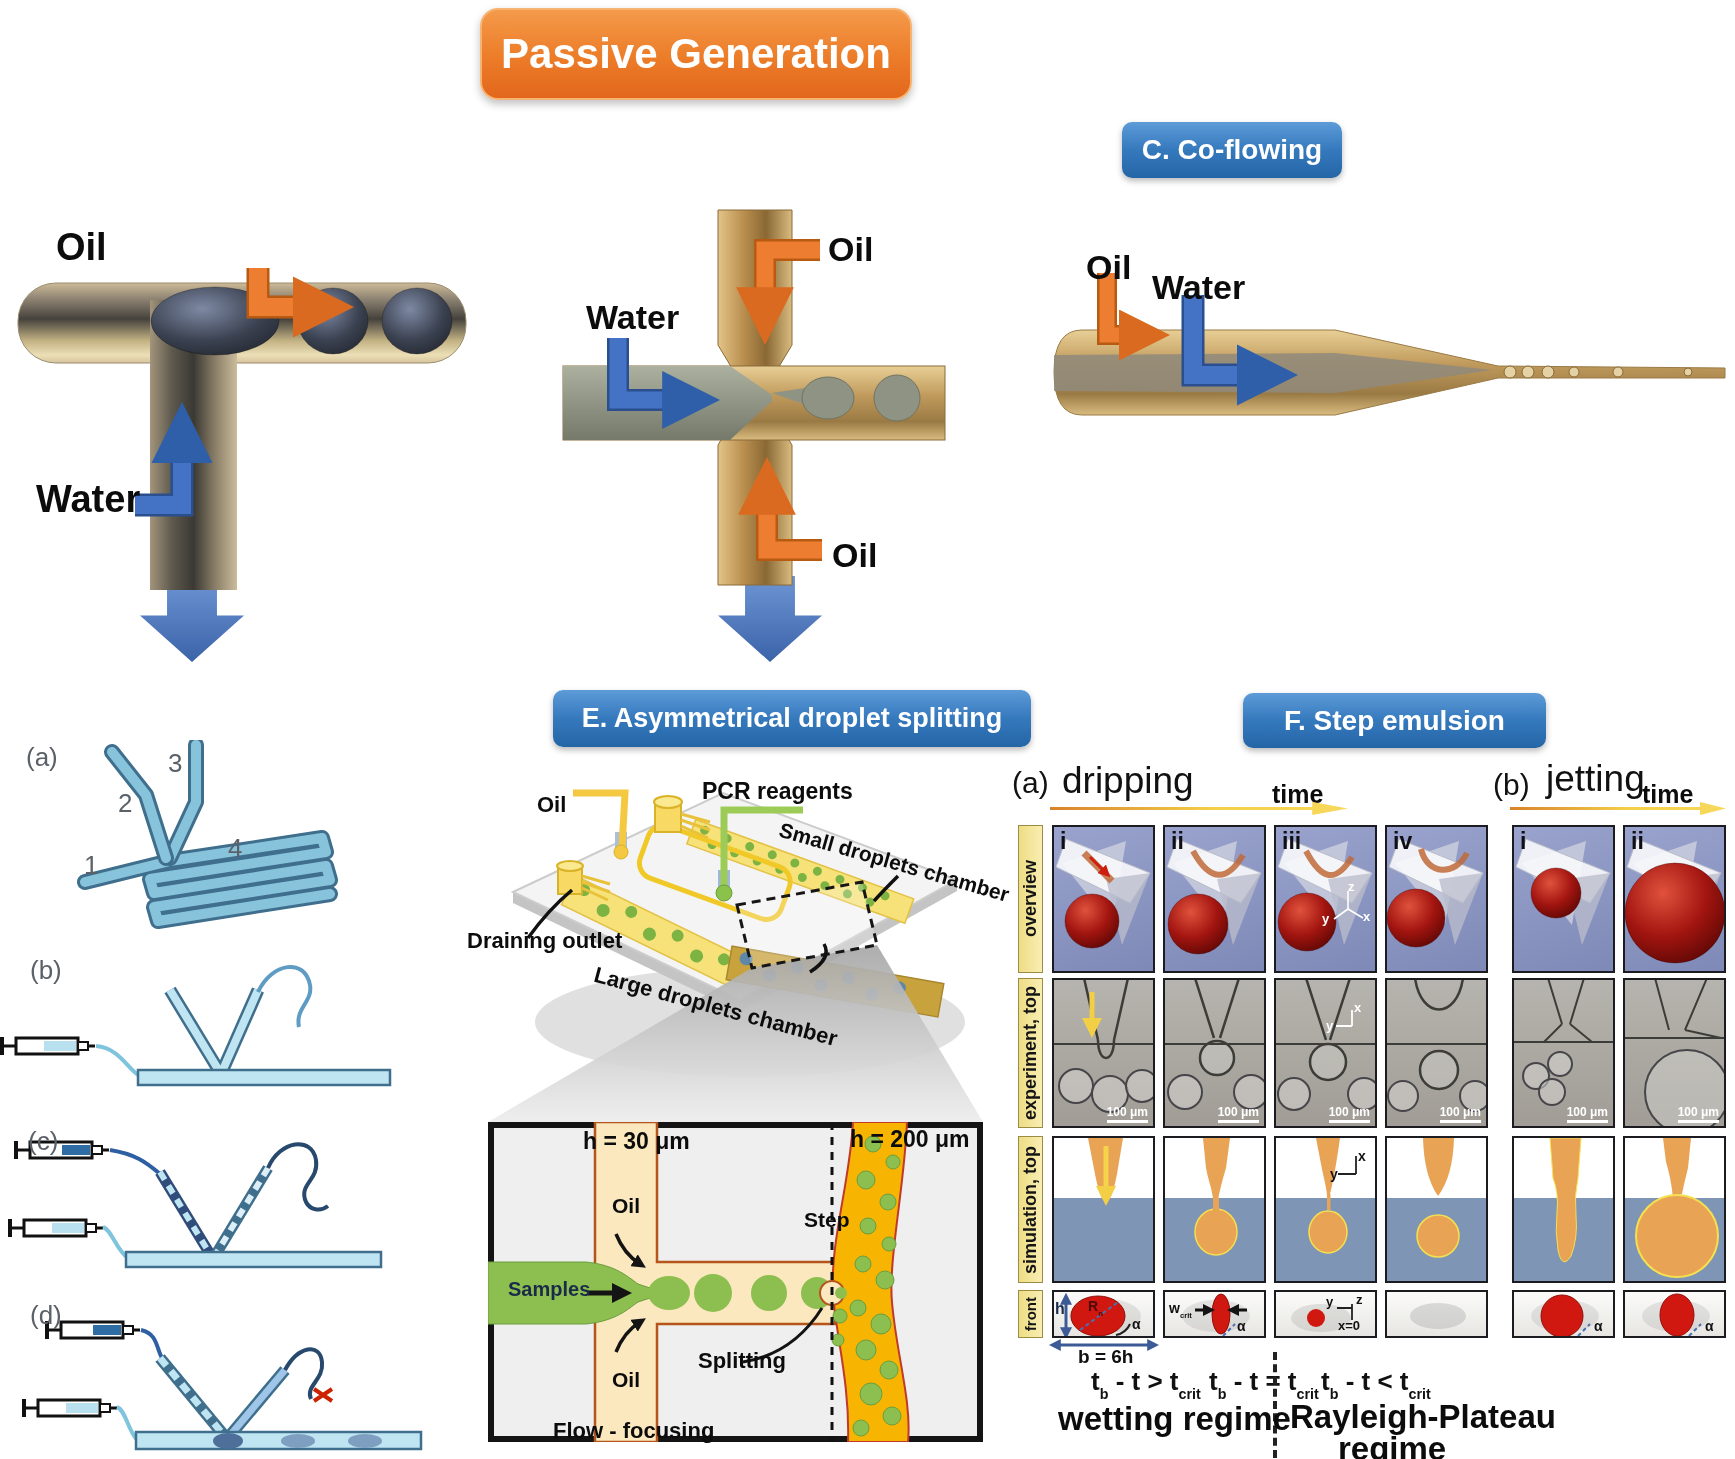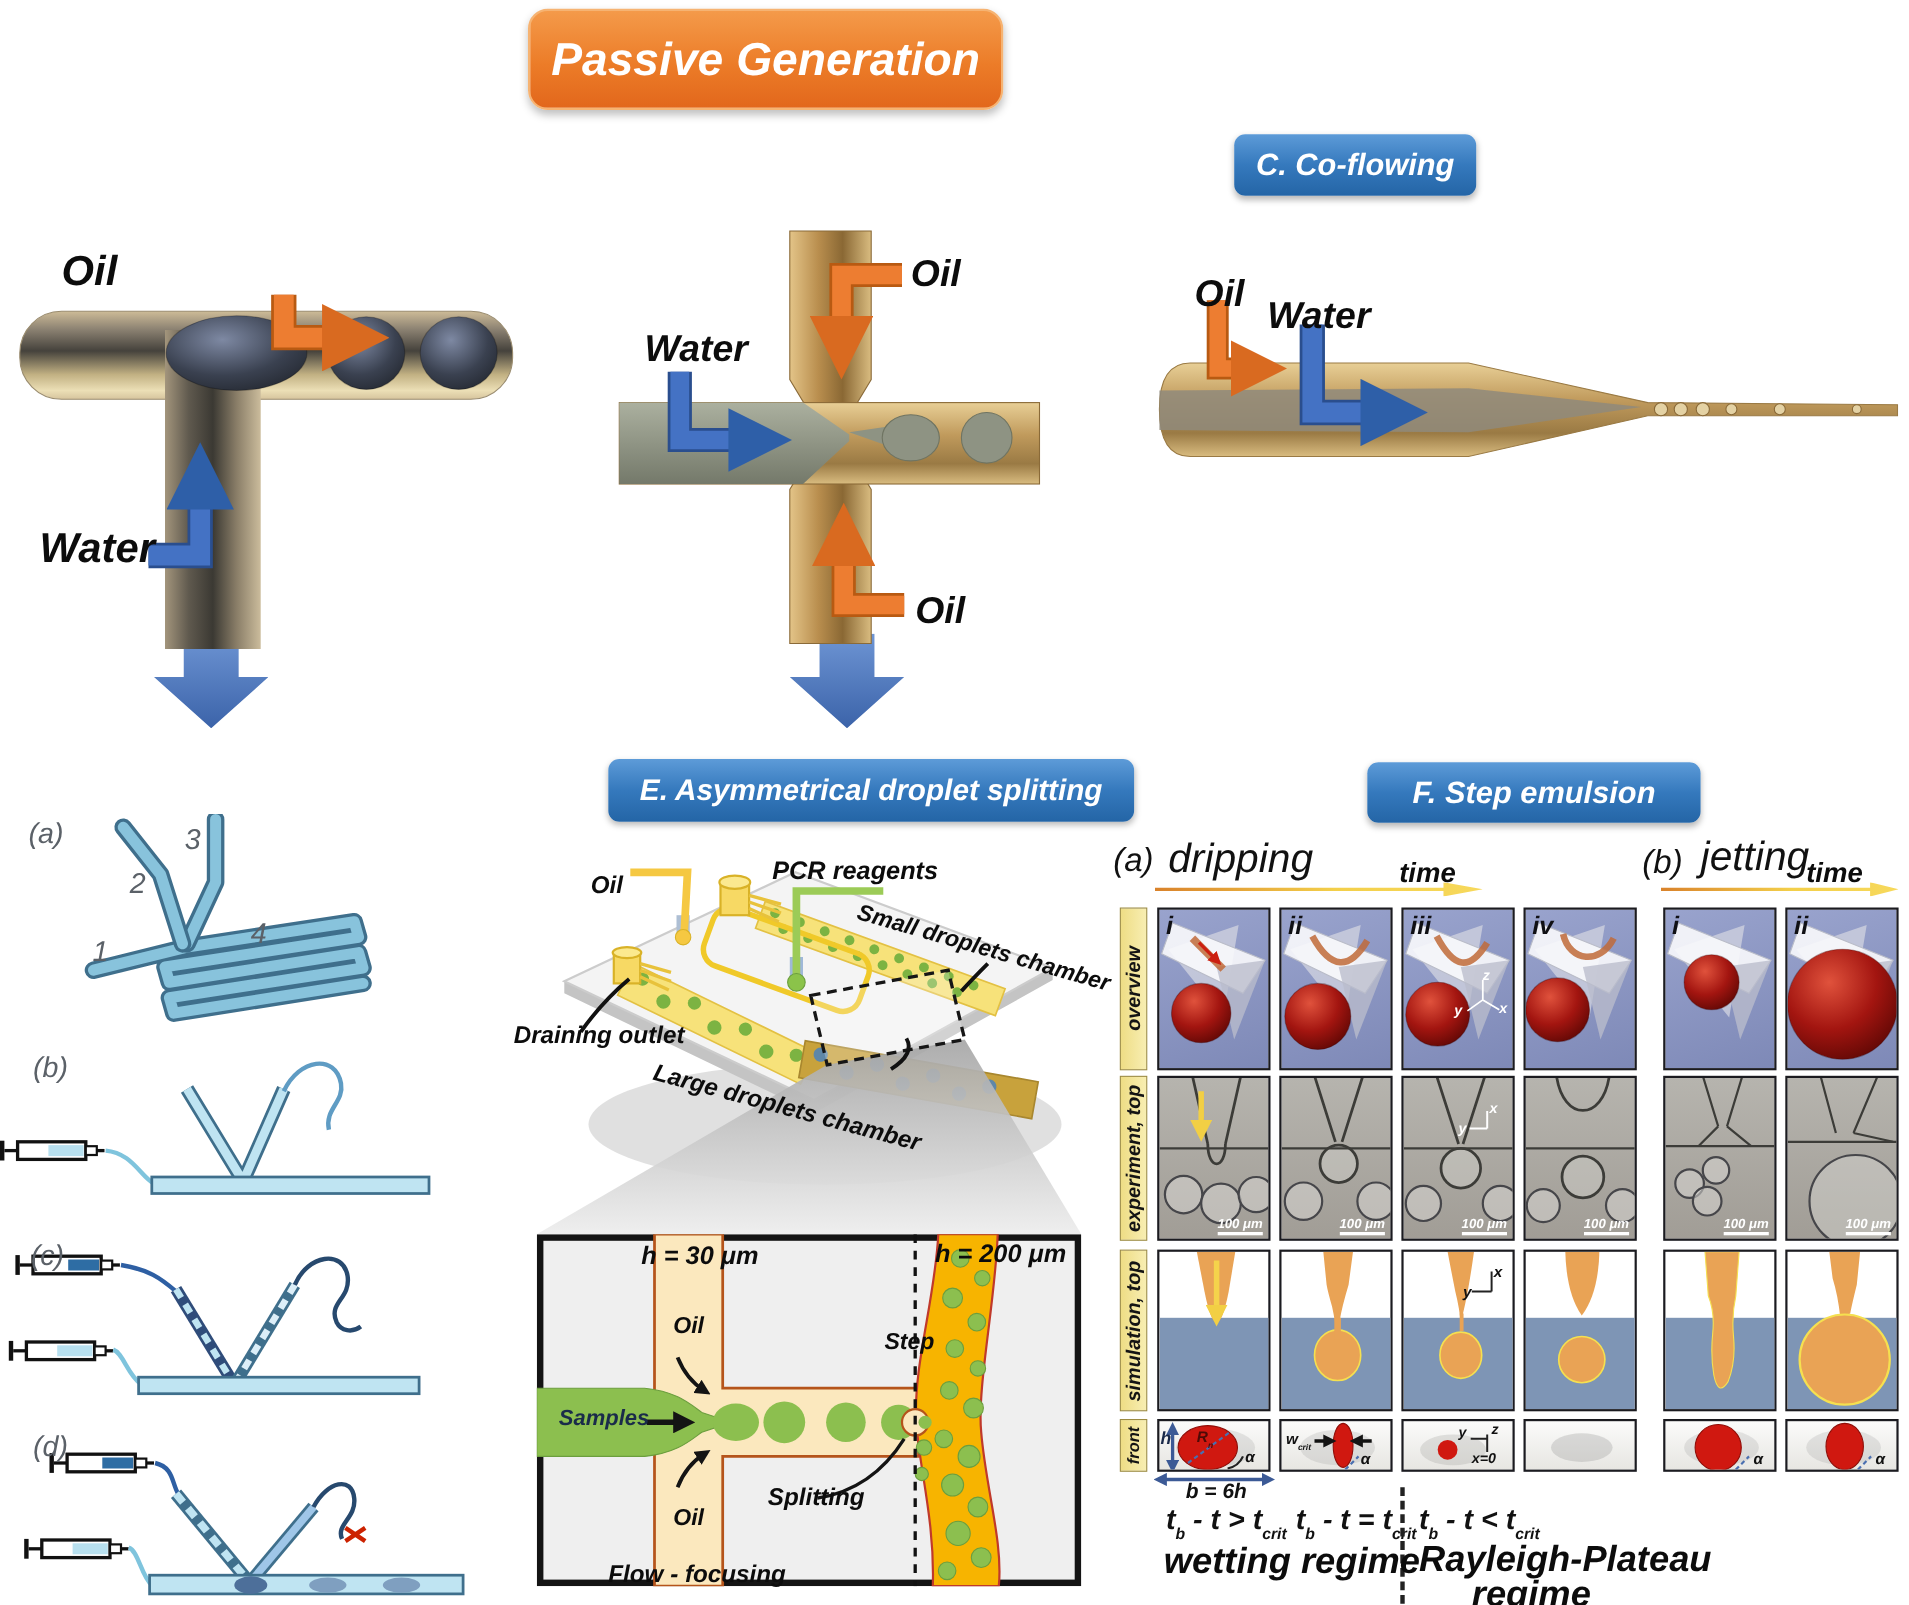--- a/index.html
+++ b/index.html
@@ -1,16 +1,16 @@
 <!DOCTYPE html>
 <html><head>
 <meta charset="utf-8">
 <style>
   html,body{margin:0;padding:0;background:#fff;font-family:"Liberation Sans",sans-serif;}
-  #canvas{position:relative;width:1735px;height:1459px;background:#fff;overflow:hidden;font-style:italic;}
+  #canvas{position:relative;width:1735px;height:1459px;background:#fff;overflow:hidden;}
   .abs{position:absolute;}
   .btn{position:absolute;display:flex;align-items:center;justify-content:center;color:#fff;font-weight:bold;
        border-radius:10px;background:linear-gradient(180deg,#5d9bd8 0%,#3579bd 50%,#2465a6 100%);
        box-shadow:0 3px 6px rgba(0,0,0,.28);font-size:28px;white-space:nowrap;}
   .title-btn{position:absolute;display:flex;align-items:center;justify-content:center;color:#fff;font-weight:bold;
        border-radius:18px;background:linear-gradient(180deg,#f49a4a 0%,#ec7c28 55%,#e2671c 100%);
        box-shadow:0 4px 8px rgba(0,0,0,.25);font-size:42px;border:2px solid #f6b372;}
   .lbl{position:absolute;font-weight:bold;color:#0c0c0c;white-space:nowrap;}
   .glabel{position:absolute;color:#5b6168;white-space:nowrap;}
   .dn-arrow{position:absolute;width:104px;height:86px;background:linear-gradient(180deg,#6e95d4,#3b63a9);
@@ -22,21 +22,21 @@
   .sim{background:#ffffff;}
   .fr{background:linear-gradient(180deg,#fbfbfa,#e7e6e2);}
   .rowlab{position:absolute;background:linear-gradient(90deg,#eedd85,#f8eeb2);border:1px solid #9c8b42;
        box-sizing:border-box;display:flex;align-items:center;justify-content:center;}
   .rowlab span{writing-mode:vertical-rl;transform:rotate(180deg);font-weight:bold;font-size:18px;color:#141414;white-space:nowrap;}
   .colnum{position:absolute;top:1px;left:6px;font-weight:bold;font-size:23px;color:#101014;}
   .scale{position:absolute;right:5px;bottom:3px;color:#fff;font-size:12px;font-weight:bold;text-align:center;line-height:1.1;}
   .scale::after{content:"";display:block;height:3px;background:#fff;margin-top:1px;}
   .time-arrow{position:absolute;height:13px;background:linear-gradient(90deg,#d9822b,#f3cf4a 55%,#f7d95c);
        clip-path:polygon(0 38%,88% 38%,88% 0,100% 50%,88% 100%,88% 62%,0 62%);}
-  .formula{position:absolute;font-weight:bold;font-size:26px;color:#111;white-space:nowrap;}
+  .formula{position:absolute;font-weight:bold;font-size:26px;color:#111;white-space:nowrap;margin-left:31px;}
   .formula sub,.ann sub{font-size:.55em;position:relative;bottom:-.2em;}
   .ann{position:absolute;font-weight:bold;color:#111;white-space:nowrap;}
   .vdash{position:absolute;border-left:4px dashed #222;}
   .axes{position:absolute;font-weight:bold;white-space:nowrap;}
 </style>
 </head>
 <body>
 
 <svg width="0" height="0" style="position:absolute" aria-hidden="true">
 <defs>

